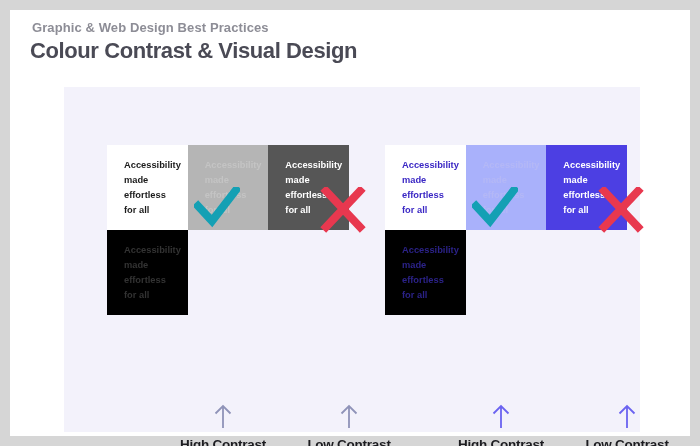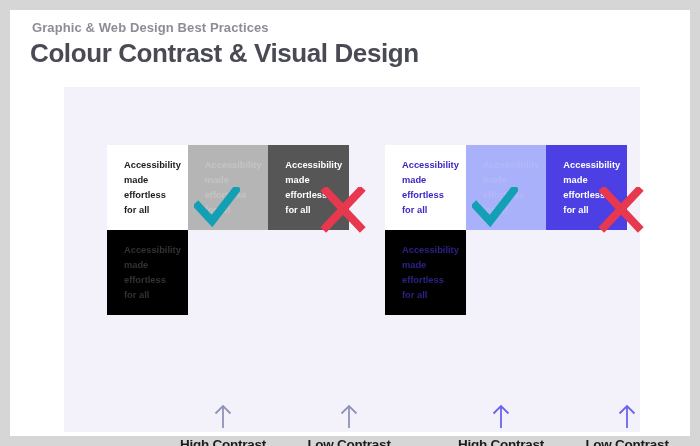--- a/index.html
+++ b/index.html
@@ -31,21 +31,21 @@
     font-size: 13px;
     font-weight: bold;
     letter-spacing: 0.1px;
     color: #8d8d96;
     white-space: nowrap;
   }
   #title {
     position: absolute;
     left: 20px;
     top: 28px;
-    font-size: 26px;
+    font-size: 22px;
     font-weight: bold;
     letter-spacing: -0.4px;
     color: #4a4a55;
     white-space: nowrap;
   }
 
   
   #panel {
     position: absolute;
     left: 54px;

